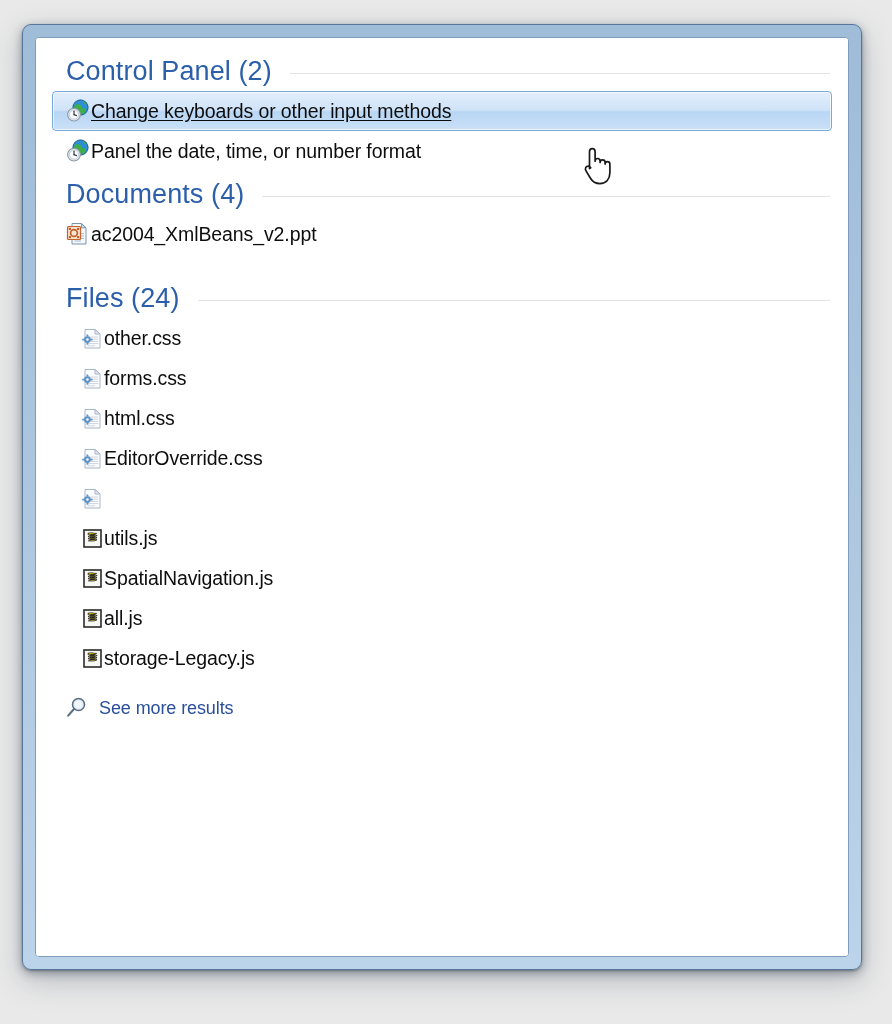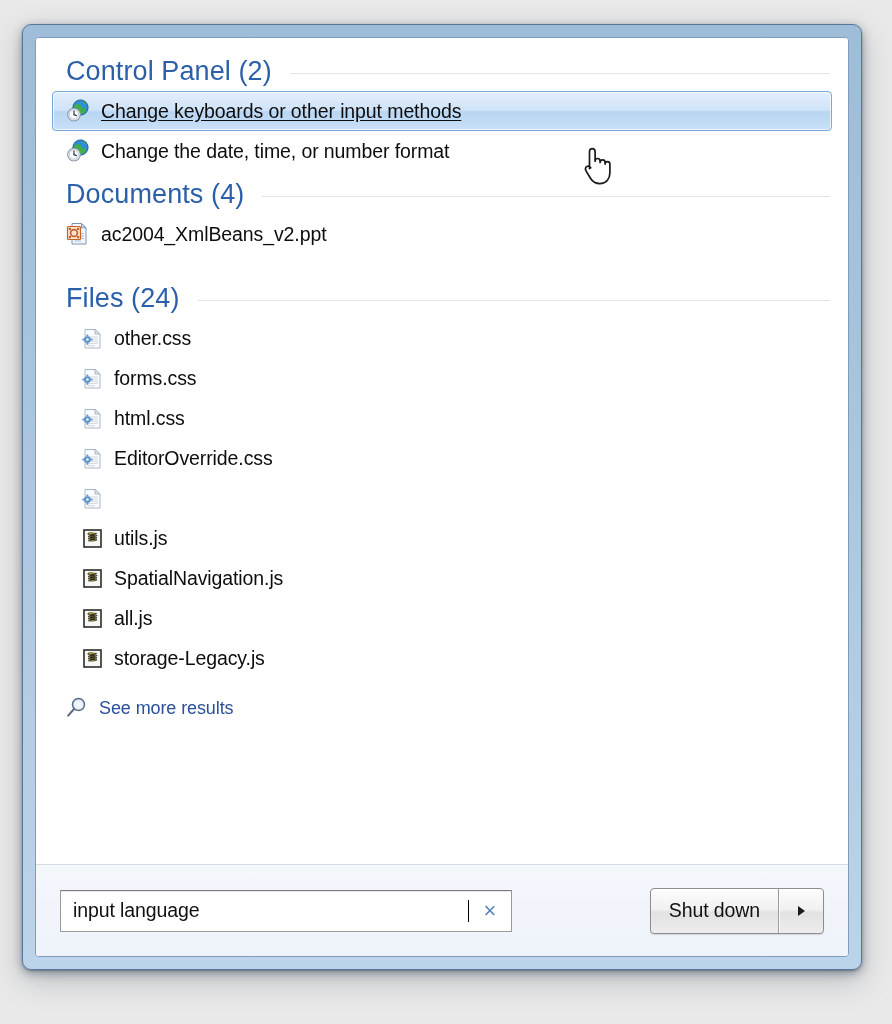--- a/index.html
+++ b/index.html
@@ -88,21 +88,21 @@
 
   .section {
     margin-bottom: 8px;
   }
   .section.files { margin-bottom: 0; margin-top: 29px; }
 
   
   .result-row {
     display: flex;
     align-items: center;
-    gap: 10px;
+    gap: 0;
     height: 40px;
     padding: 0 10px 0 12px;
     margin: 0 2px;
     box-sizing: border-box;
     border: 1px solid transparent;
     border-radius: 4px;
   }
   .result-row.indent {
     padding-left: 28px;
   }
@@ -298,21 +298,21 @@
                 <circle cx="15.5" cy="9.5" r="7.6" fill="#2f8fd6"></circle>
                 <path d="M9.3 6.8c2.2-.9 4.8-.6 6.2.5 1.3 1 .4 2 1.6 2.6 1.2.6 2.9-.2 3.6.9.6 1 .2 2.6-.9 3.7-1.6 1.6-4.6 2.1-6.8 1.1-2.6-1.2-4.3-4-3.9-6.4.1-1 .5-1.9 1.2-2.4z" fill="#3fae48"></path>
                 <path d="M17.6 2.6c1.8.5 3.4 1.8 4.3 3.4-.9.5-2.2.2-2.8-.6-.6-.8-1-2-1.5-2.8z" fill="#3fae48"></path>
                 <circle cx="15.5" cy="9.5" r="7.6" fill="none" stroke="#1b5f93" stroke-width="1"></circle>
                 <circle cx="9.0" cy="16.6" r="6.4" fill="#e8eef3" stroke="#8d9aa6" stroke-width="1.1"></circle>
                 <circle cx="9.0" cy="16.6" r="4.6" fill="#fafcfe" stroke="#b7c2cc" stroke-width="0.8"></circle>
                 <line x1="9" y1="16.6" x2="9" y2="13.2" stroke="#35404a" stroke-width="1.2" stroke-linecap="round"></line>
                 <line x1="9" y1="16.6" x2="11.5" y2="17.6" stroke="#35404a" stroke-width="1.2" stroke-linecap="round"></line>
               </svg>
             </span>
-            <span class="row-label">Change the date, time, or number format</span>
+            <span class="row-label">Panel the date, time, or number format</span>
           </div>
         </div>
 
         <div class="section">
           <div class="section-head">
             <span class="section-title">Documents (4)</span>
             <span class="section-rule"></span>
           </div>
 
 
@@ -526,36 +526,20 @@
               <circle cx="14.5" cy="9.5" r="6" fill="#dfeaf6" stroke="#5a6d84" stroke-width="1.5"></circle>
               <circle cx="14.5" cy="9.5" r="4" fill="#f3f8fd" opacity="0.8"></circle>
               <line x1="10.2" y1="13.8" x2="4.2" y2="20.6" stroke="#5a6d84" stroke-width="2.1" stroke-linecap="round"></line>
             </svg>
           </span>
           <span class="smr-label">See more results</span>
         </div>
 
       </div>
 
-      <div id="bottom-bar">
-
-        <div id="search-wrap">
-          <input id="search-input" type="text" spellcheck="false" value="input language" style="">
-          <span id="text-caret"></span>
-          <span id="clear-search">×</span>
-        </div>
-
-        <div id="shutdown-group">
-          <div id="shutdown-button">Shut down</div>
-          <div id="shutdown-arrow">
-            <span class="tri"></span>
-          </div>
-        </div>
-
-      </div>
 
     </div>
   </div>
 
   <div id="cursor">
     <svg width="42" height="50" viewBox="0 0 42 50">
       <path d="M13.5 30.5V13.8c0-1.9 1.2-3.2 2.8-3.2s2.8 1.3 2.8 3.2v9.4c0-1.6 1.1-2.7 2.5-2.7s2.5 1.1 2.5 2.7v1.3c0-1.5 1.1-2.6 2.5-2.6s2.5 1.1 2.5 2.6v1.6c0-1.4 1.1-2.4 2.4-2.4s2.4 1.1 2.4 2.5v8.6c0 6.1-3.6 10.8-10 10.8-5.1 0-7.6-2.2-9.6-5.6l-4.4-7.4c-.9-1.5-.5-3.2.9-4 1.4-.8 3-.3 3.9 1.1z" fill="#ffffff" stroke="#1a1a1a" stroke-width="1.7" stroke-linejoin="round"></path>
     </svg>
   </div>
 

